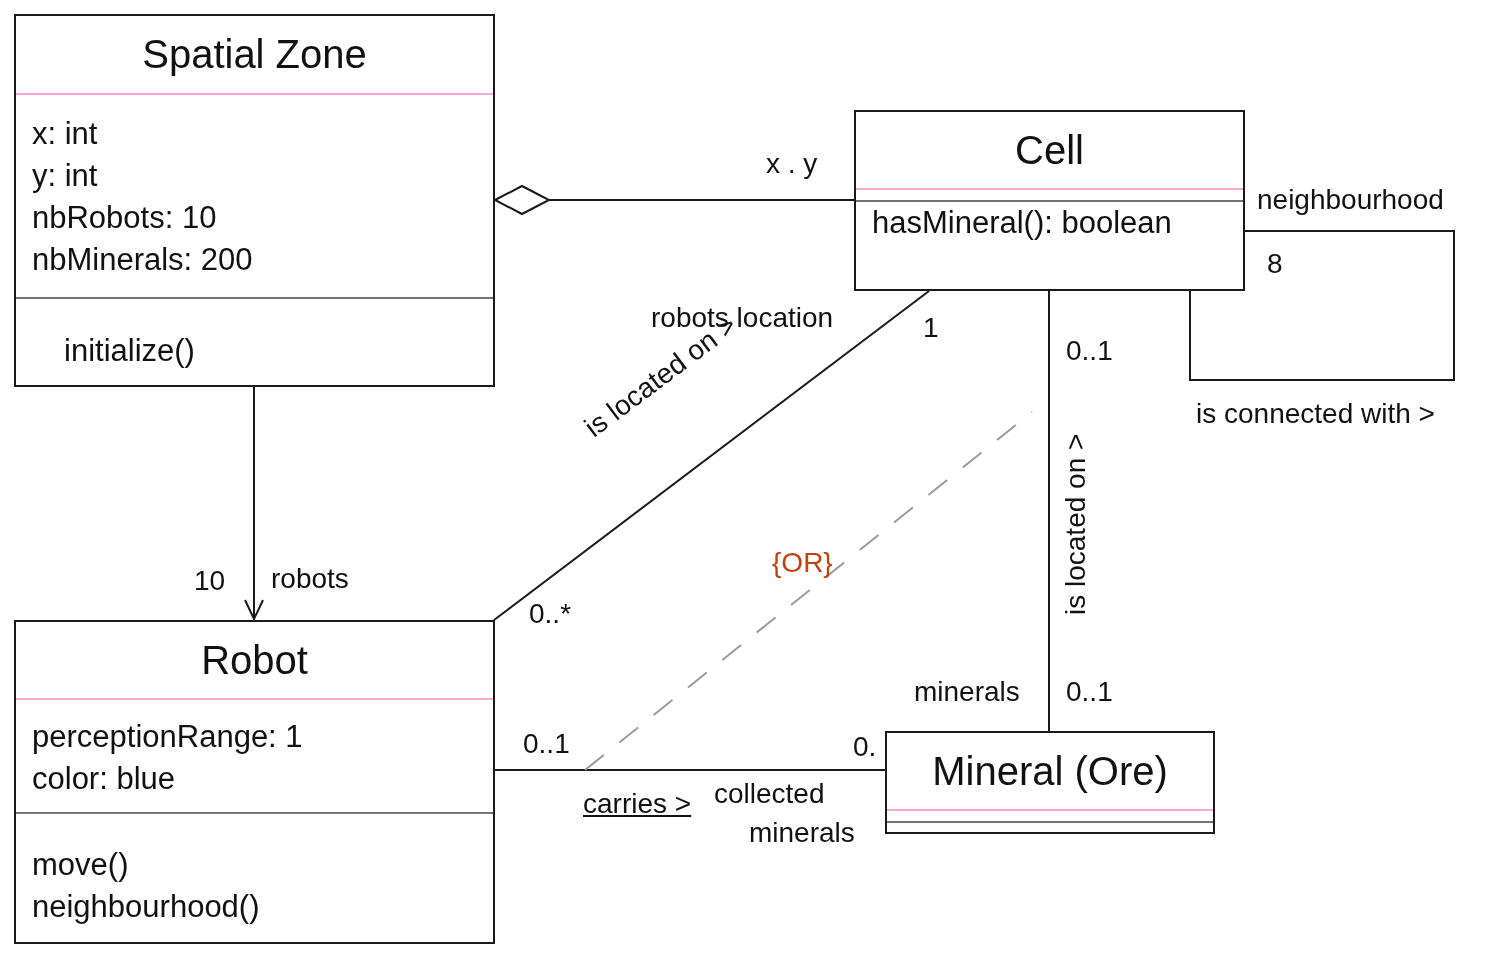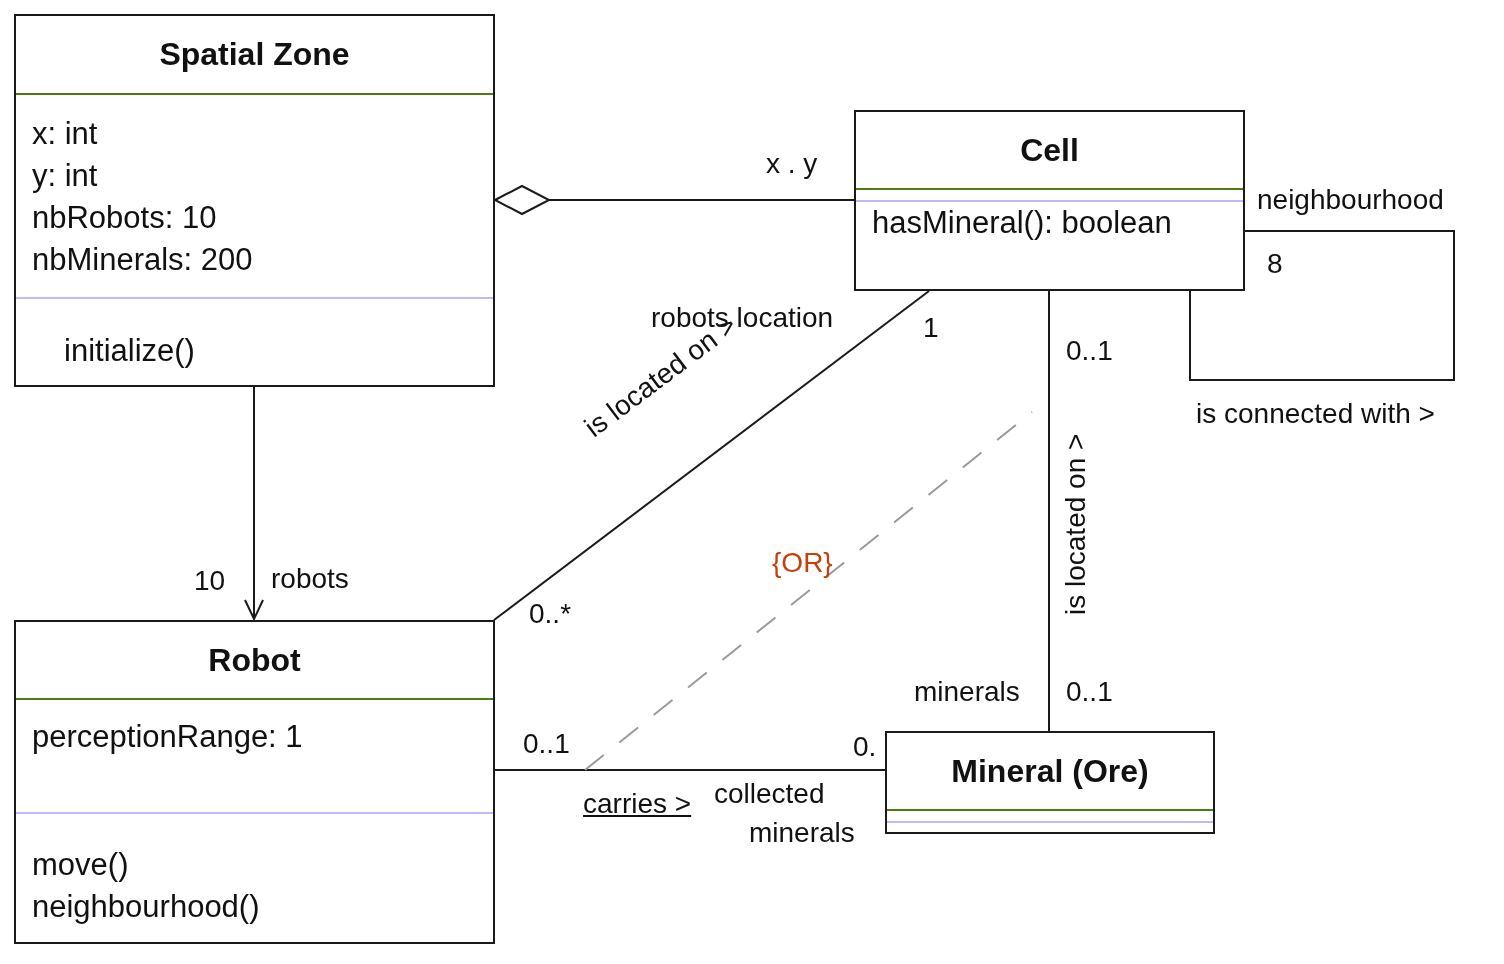--- a/index.html
+++ b/index.html
@@ -1,22 +1,22 @@
 <!DOCTYPE html>
 <html><head>
 <meta charset="utf-8">
 <style>
   html, body { margin: 0; padding: 0; background: #ffffff; }
   body { width: 1504px; height: 964px; position: relative; overflow: hidden;
          font-family: "Liberation Sans", "DejaVu Sans", sans-serif; color: #111; }
   #canvas { position: absolute; left: 0; top: 0; width: 1504px; height: 964px; }
   .cls { position: absolute; border: 2px solid #1a1a1a; background: #fff; box-sizing: border-box; }
   .cls .title { display: flex; align-items: center; justify-content: center;
-                font-weight: bold; font-size: 32px; border-bottom: 2px solid #4d7c0f; box-sizing: border-box; }
-  .cls .section { border-bottom: 2px solid #c4b5fd; box-sizing: border-box; padding-left: 16px; font-size: 31px; line-height: 42px; }
+                font-weight: normal; font-size: 40px; border-bottom: 2px solid #f9a8d4; box-sizing: border-box; }
+  .cls .section { border-bottom: 2px solid #737373; box-sizing: border-box; padding-left: 16px; font-size: 31px; line-height: 42px; }
   .cls .section:last-child { border-bottom: none; }
   .cls .line { white-space: nowrap; }
   .lbl { position: absolute; font-size: 28px; white-space: nowrap; line-height: 1; }
   .lbl.gray { color: #c2410c; }
 </style>
 </head>
 <body>
 
 <svg id="canvas" width="1504" height="964" viewBox="0 0 1504 964">
 
@@ -55,20 +55,21 @@
   <div class="section" style="height:12px;"></div>
   <div class="section" style="">
     <div class="line">hasMineral(): boolean</div>
   </div>
 </div>
 
 <div class="cls" style="left:14px; top:620px; width:481px; height:324px;">
   <div class="title" style="height:78px;">Robot</div>
   <div class="section" style="height:114px; padding-top:16px;">
     <div class="line">perceptionRange: 1</div>
+    <div class="line">color: blue</div>
   </div>
   <div class="section" style="padding-top:30px;">
     <div class="line">move()</div>
     <div class="line">neighbourhood()</div>
   </div>
 </div>
 
 <div class="cls" style="left:885px; top:731px; width:330px; height:103px;">
   <div class="title" style="height:78px;">Mineral (Ore)</div>
   <div class="section" style="height:12px;"></div>

